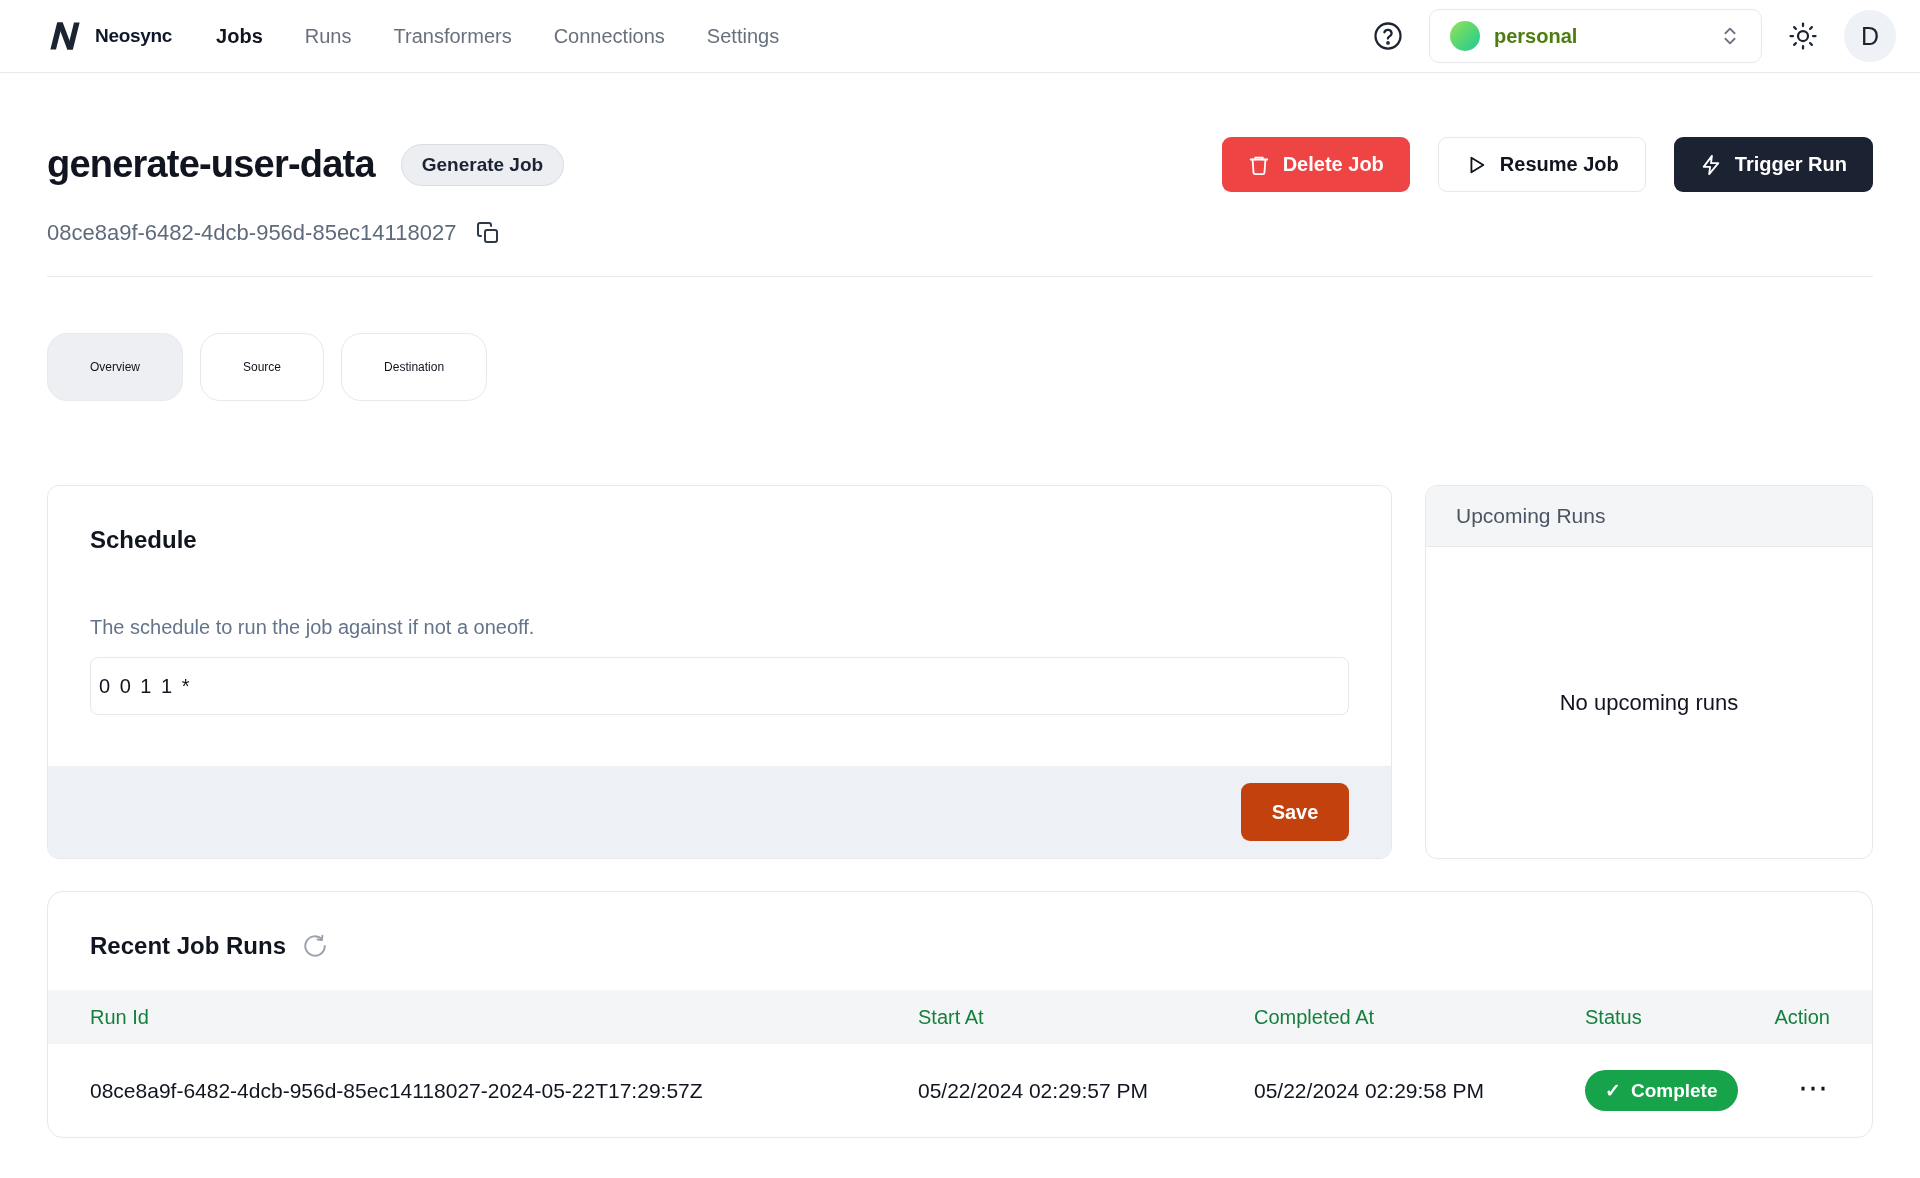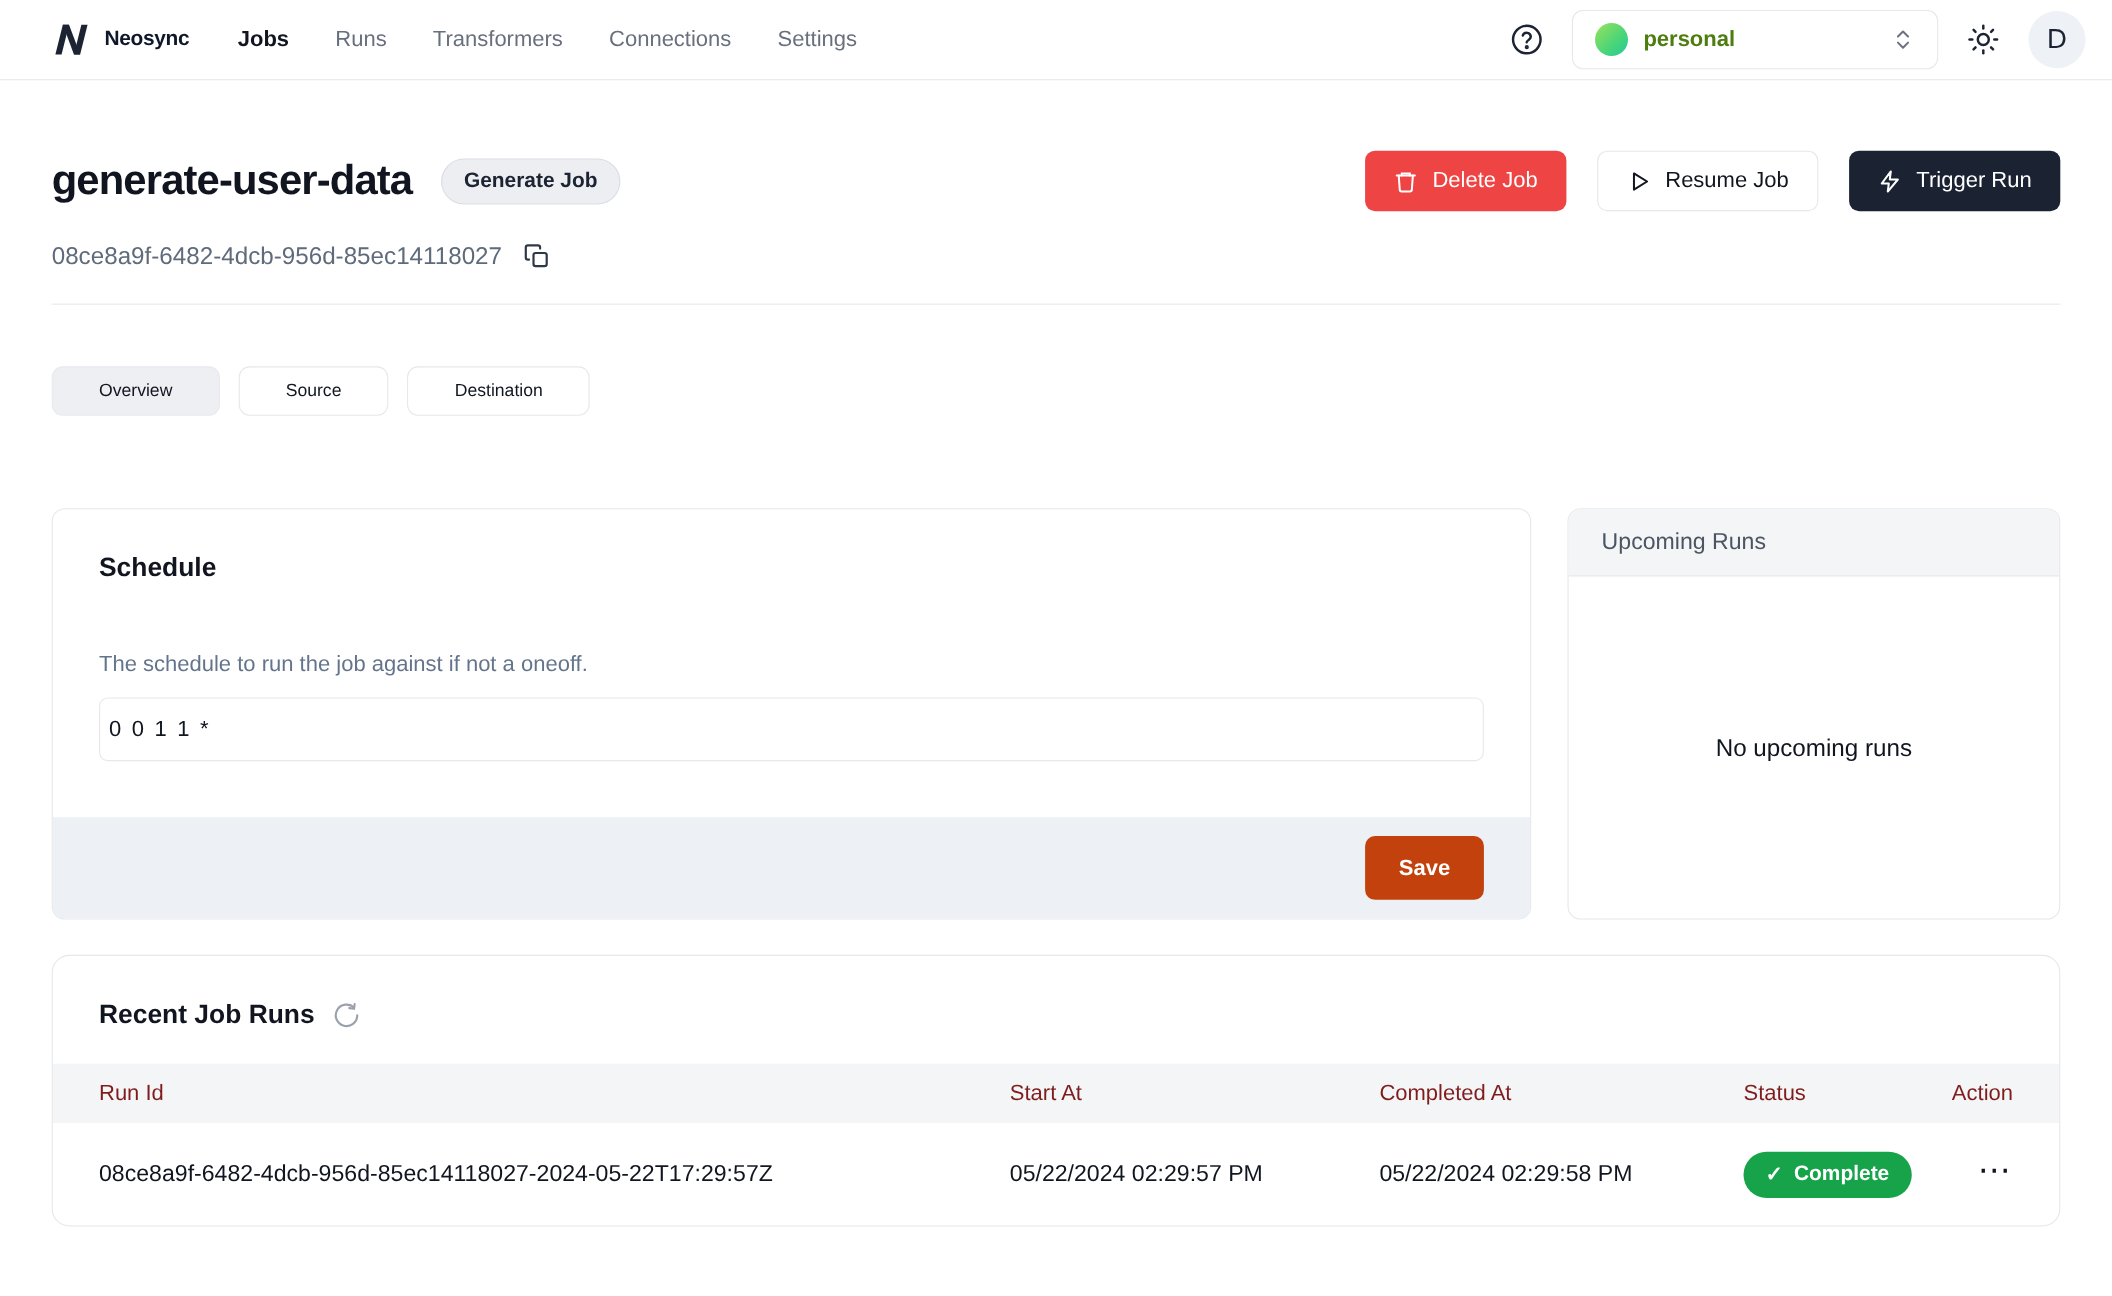--- a/index.html
+++ b/index.html
@@ -46,34 +46,34 @@
   .title-row { margin-top:64px; display:flex; align-items:center; justify-content:space-between; }
   .title-left { display:flex; align-items:center; gap:26px; }
   .page-title { font-size:38px; font-weight:700; letter-spacing:-0.8px; color:#10151f; }
   .job-type-badge {
     background:#eceef2; border:1px solid #d9dde3; border-radius:22px;
     padding:9px 20px; font-size:19px; font-weight:700; color:#1c2433;
   }
   .title-actions { display:flex; gap:28px; }
   .btn {
     height:55px; border-radius:9px; display:inline-flex; align-items:center; gap:13px;
-    font-size:20px; padding:0 26px; cursor:pointer; border:none; font-family:inherit; font-weight:400;
+    font-size:20px; padding:0 26px; cursor:pointer; border:none; font-family:inherit; font-weight:700;
   }
   .btn-delete { background:#ee4444; color:#fff; }
   .btn-resume { background:#fff; border:1px solid #e6e8eb; color:#10151f; }
   .btn-trigger { background:#1b2333; color:#fff; }
 
   .jobid-row { margin-top:28px; display:flex; align-items:center; gap:20px; }
   .job-id { color:#5f6b7c; font-size:22px; }
   .divider { margin-top:30px; border:none; border-top:1px solid #e6e8eb; }
 
   .tabs { margin-top:56px; display:flex; gap:17px; }
   .tab {
-    height:45px; padding:0 42px; display:flex; align-items:center; font-size:16px;
-    color:#10151f; border-radius:10px; background:#fff; border:1px solid #e6e8eb; cursor:pointer;
+    height:68px; padding:0 42px; display:flex; align-items:center; font-size:12px;
+    color:#10151f; border-radius:20px; background:#fff; border:1px solid #e6e8eb; cursor:pointer;
   }
   .tab.active { background:#edeff3; border-color:#e7eaef; font-weight:500; }
 
   .cards-row { margin-top:84px; display:flex; gap:33px; align-items:stretch; }
 
   .schedule-card {
     flex:1; border:1px solid #e6e8eb; border-radius:12px;
     display:flex; flex-direction:column; overflow:hidden; min-height:374px;
   }
   .schedule-body { padding:40px 42px 36px; }
@@ -98,21 +98,21 @@
     padding:18px 30px; font-size:21px; color:#4b5563;
   }
   .upcoming-body { flex:1; display:flex; align-items:center; justify-content:center; font-size:22px; color:#10151f; }
 
   .recent-card { margin-top:32px; border:1px solid #e6e8eb; border-radius:16px; overflow:hidden; }
   .recent-title-row { padding:40px 42px 30px; display:flex; align-items:center; gap:16px; }
   .recent-title { font-size:24px; font-weight:700; color:#10151f; }
 
   .table-header {
     display:flex; align-items:center; background:#f4f5f7; height:54px;
-    padding:0 42px; color:#7f1d1d; font-size:20px;
+    padding:0 42px; color:#15803d; font-size:20px;
   }
   .table-row { display:flex; align-items:center; height:93px; padding:0 42px; font-size:21px; color:#10151f; }
   .col-runid { flex:1; font-weight:500; }
   .col-start { width:336px; }
   .col-completed { width:331px; }
   .col-status { width:160px; }
   .col-action { width:85px; text-align:right; }
   .status-badge {
     display:inline-flex; align-items:center; gap:10px; background:#16a34a; color:#fff;
     border-radius:999px; padding:9px 20px; font-size:19px; font-weight:600; cursor:pointer;

